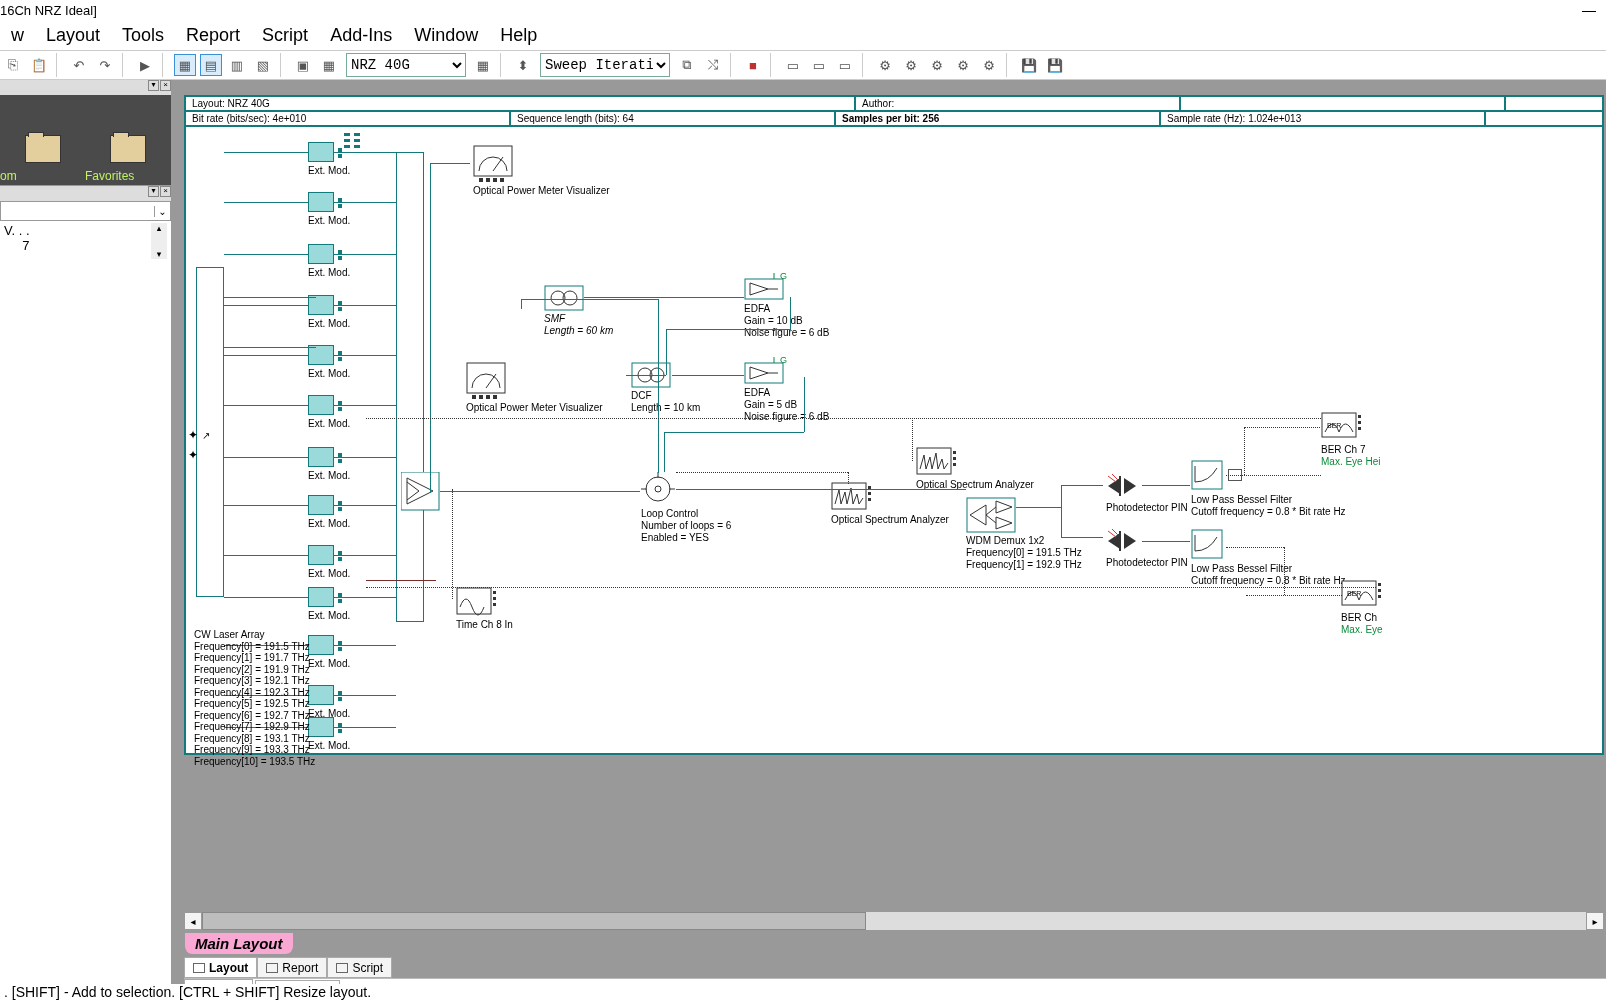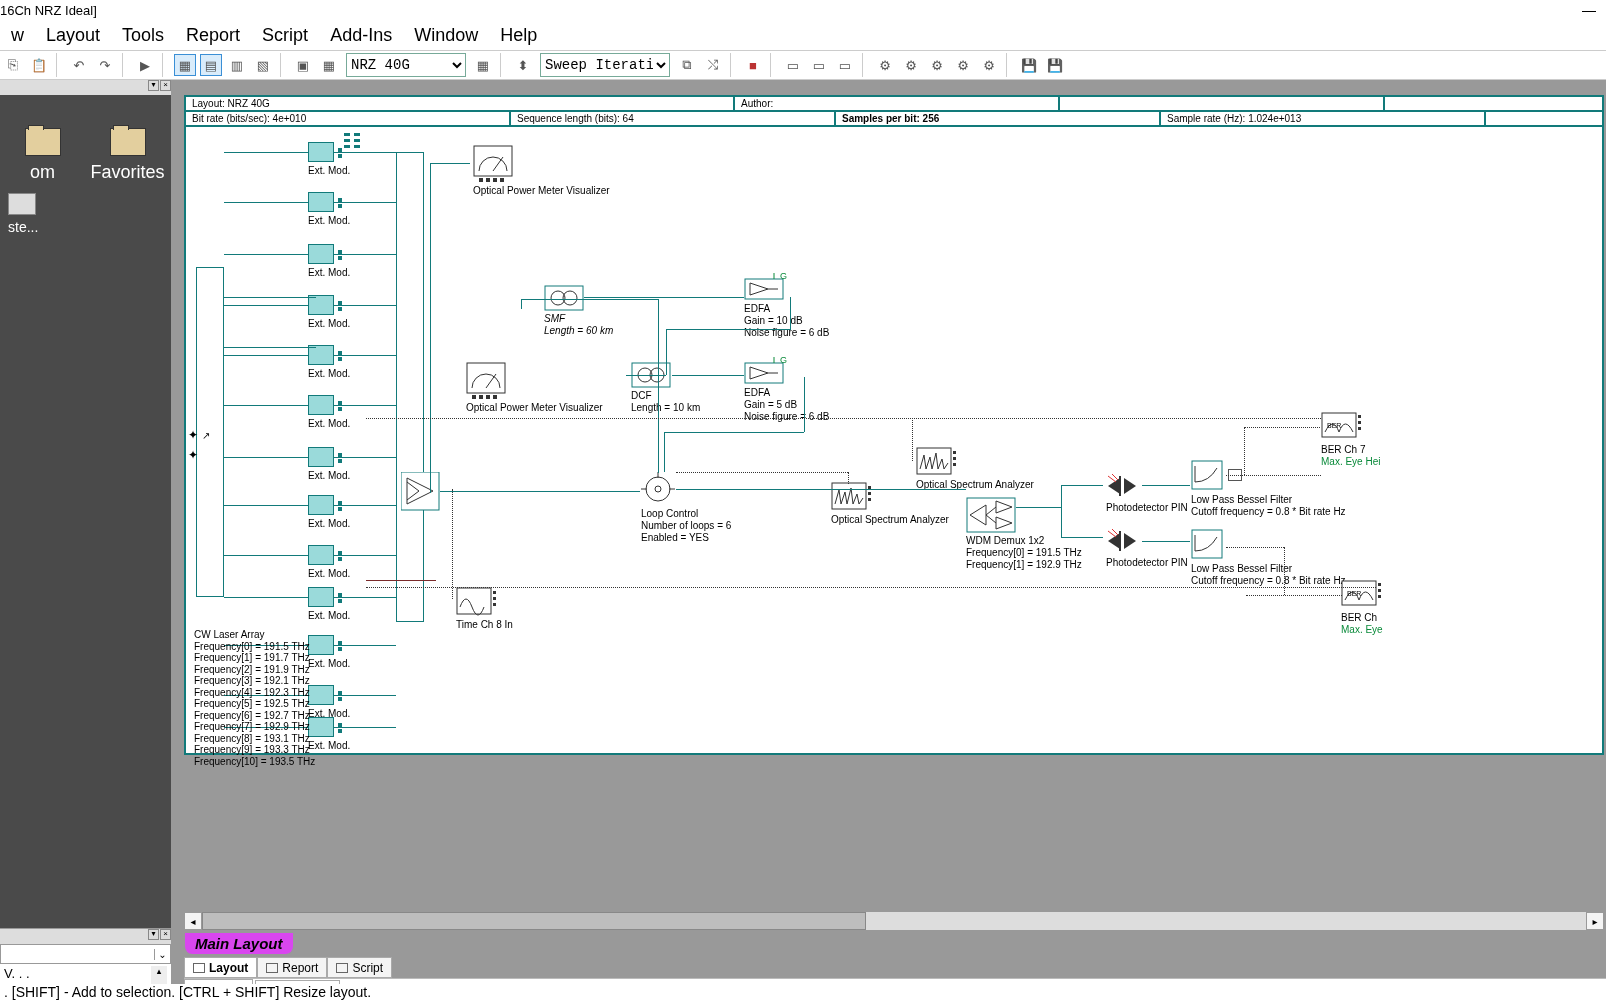--- a/index.html
+++ b/index.html
@@ -23,57 +23,57 @@
   .toolbar .sel2 { width: 130px; }
 
   
   .main { position: absolute; top: 80px; left: 0; right: 0; bottom: 0; display: flex; }
 
   
   .sidebar { width: 172px; background: #fff; display: flex; flex-direction: column; border-right: 1px solid #999; }
   .side-hdr { height: 15px; background: #ddd; display:flex; justify-content:flex-end; font-size:9px; }
   .side-hdr .closebtn { width:11px; height:11px; border:1px solid #888; text-align:center; line-height:7px; margin-left:1px; font-size:8px;}
   .tabstrip { background: #4a4a4a; height: 90px; position: relative; display: flex; justify-content: flex-start; align-items:flex-end; }
-  .tabstrip .tab { width: 85px; text-align:center; color: #ffffff; font-size:18px; padding-bottom:2px;}
+  .tabstrip .tab { width: 85px; color: #bef264; font-size:12px; padding-bottom:2px;}
   .tabstrip .tab .icon { width:36px; height:28px; margin: 0 auto 6px; background:#e3cf9e; border:1px solid #333; position:relative;}
   .tabstrip .tab .icon:before { content:""; position:absolute; top:-4px; left:2px; width:14px; height:4px; background:#e3cf9e; border:1px solid #333; border-bottom:none;}
   .side-body { flex:1; background:#4a4a4a; padding:8px; }
   .side-body .drive { width:28px; height:22px; background:#ddd; border:1px solid #888; margin-bottom:4px;}
   .side-body .lbl { color:#fff; font-size:14px; }
 
   .side-footer { border-top: 1px solid #999;}
   .side-combo { height: 20px; border: 1px solid #999; display:flex; justify-content:flex-end; align-items:center; font-size:10px;}
   .side-combo .arrow{ width:16px; text-align:center; border-left:1px solid #999; }
   .side-list { display:flex; justify-content:space-between; font-size:13px; height:40px; padding:2px 4px; }
   .side-list .vals { text-align:right; }
   .side-list .scroll { width:16px; display:flex; flex-direction:column; justify-content:space-between; align-items:center; font-size:9px; background:#eee;}
 
   
   .canvas-wrap { flex: 1; display: flex; flex-direction: column; position: relative; background:#999;}
   .canvas-scroll { overflow:hidden; margin:15px 2px 0 12px; background:#999; position:relative; flex:1; }
   .canvas { position:absolute; left:0; top:0; width:1420px; height:660px; background:#fff; border:2px solid #127a7a; }
   .info-row { display:flex; border-bottom:2px solid #127a7a; font-size:10px; }
   .info-row .cell { border-right:2px solid #127a7a; padding:1px 6px; background:#fff; }
-  .info-row .c1 { width:549px;}
+  .info-row .c1 { width:670px;}
   .info-row .c2 { width:325px;}
   .info-row .c3 { width:325px;font-weight:bold;}
   .info-row2 .c1 { width:325px;}
   .info-row2 .c2 { width:325px;}
   .info-row2 .c3 { width:325px;}
   .info-row2 .c4 { width:325px;}
 
   .schematic { position:absolute; left:0; top:30px; right:0; bottom:0; }
 
   .hscroll { height:18px; background:#ddd; display:flex; margin: 0 2px 0 12px; }
   .hscroll .arr { width:18px; text-align:center; font-size:10px; line-height:18px; background:#f4f4f4; border:1px solid #999;}
   .hscroll .track { flex:1; background:#ddd; position:relative;}
   .hscroll .thumb { position:absolute; left:0; width:48%; top:0; bottom:0; background:#bdbdbd; border:1px solid #888;}
 
   .bottom-tabs { height:26px; display:flex; align-items:flex-end; margin-left:12px;}
-  .bottom-tabs .tab { background:#d946ef; border:1px solid #999; border-bottom:none; padding:2px 10px; font-size:15px; font-weight:bold; font-style:italic; border-radius: 0 0 8px 8px; transform: translateY(-2px);}
+  .bottom-tabs .tab { background:#f9a8d4; border:1px solid #999; border-bottom:none; padding:2px 10px; font-size:15px; font-weight:bold; font-style:italic; border-radius: 0 0 8px 8px; transform: translateY(-2px);}
   .mode-tabs { height:22px; display:flex; margin-left:12px; border-top:1px solid #999;}
   .mode-tabs .mtab { display:flex; align-items:center; gap:4px; padding: 2px 8px; font-size:12px; border:1px solid #aaa; background:#f4f4f4;}
   .mode-tabs .mtab.active { background:#fff; font-weight:bold;}
   .mode-tabs .mi { width:12px; height:10px; border:1px solid #666;}
 
   .doc-tabs { height:26px; display:flex; align-items:center; margin-left:12px; background:#fff; border-top:1px solid #bbb;}
   .doc-tabs .dtab { display:flex; align-items:center; gap:4px; padding:3px 8px; font-size:13px; border:1px solid #aaa; background:#fff; margin-right:2px;}
   .doc-tabs .di { width:14px; height:14px; border:1px solid #3a7; background:#fff;}
 
   .status-bar { position:absolute; bottom:0; left:0; right:0; height:20px; font-size:14px; white-space:nowrap; overflow:hidden; background:#fff; padding-left:4px;}
@@ -168,24 +168,20 @@
     </div>
     <div class="tabstrip">
       <div class="tab">
         <div class="icon"></div>
         <span>om</span>
       </div>
       <div class="tab">
         <div class="icon"></div>
         <span>Favorites</span>
       </div>
-    </div>
-    <div class="side-body">
-      <div class="drive"></div>
-      <div class="lbl">ste...</div>
     </div>
     <div class="side-footer">
       <div class="side-hdr">
         <div class="closebtn">▾</div>
         <div class="closebtn">×</div>
       </div>
       <div class="side-combo">
           <div class="arrow">⌄</div>
         </div>
       <div class="side-list">

